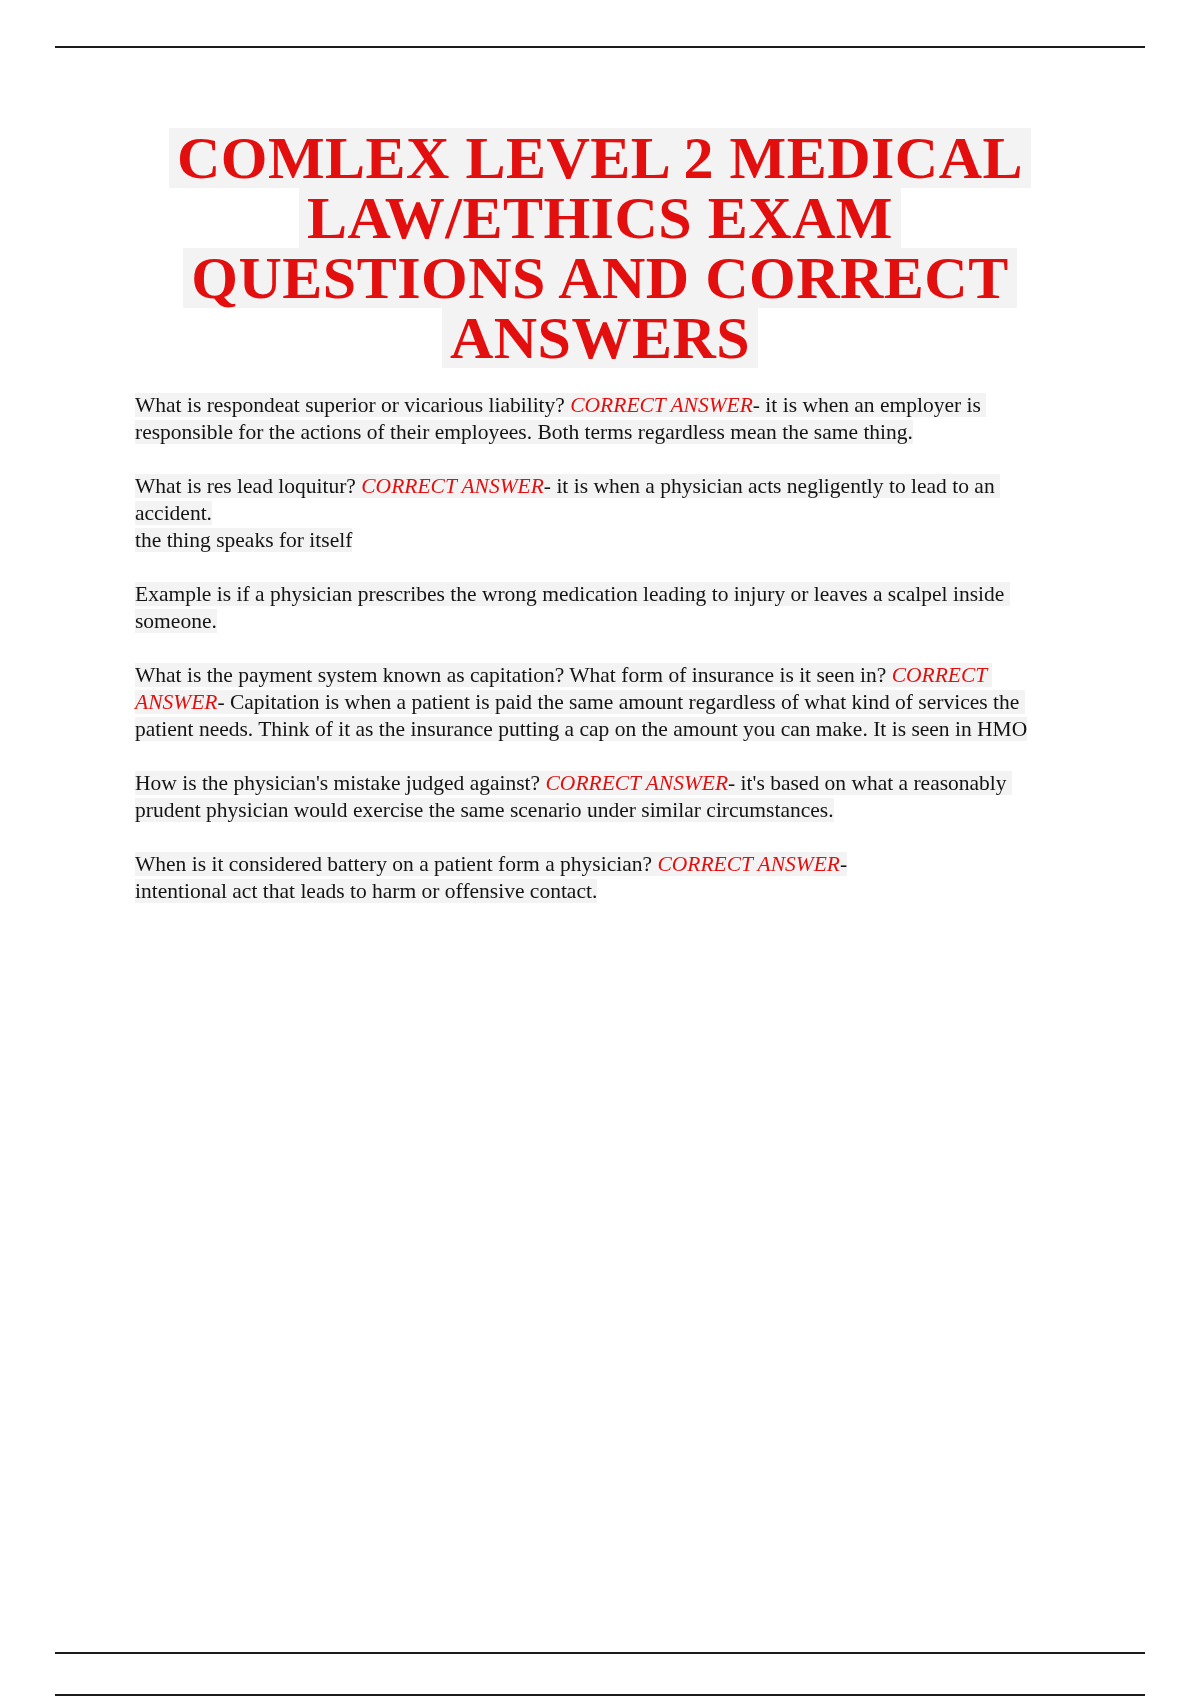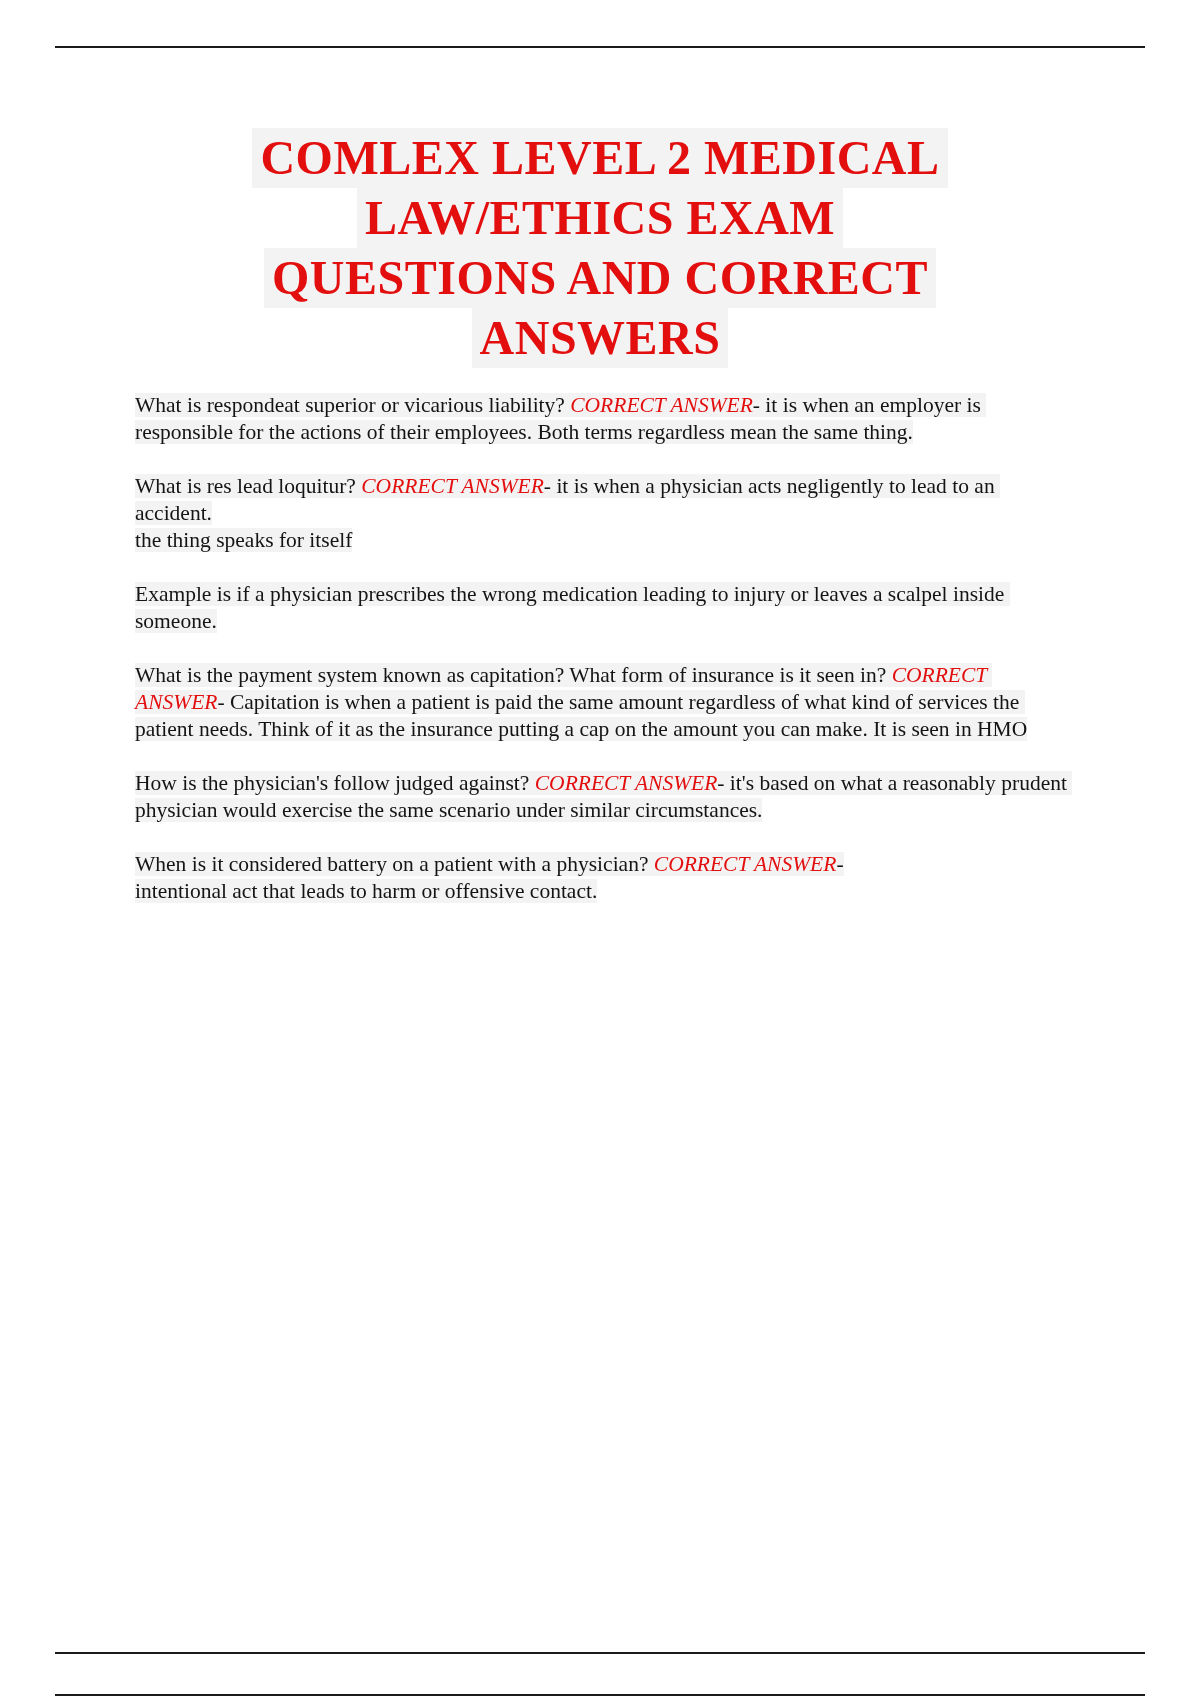--- a/index.html
+++ b/index.html
@@ -22,21 +22,21 @@
   .rule-bottom { top: 1652px; }
   .rule-edge { top: 1694px; }
   .doc-title {
     position: absolute;
     top: 128px;
     left: 0;
     width: 100%;
     margin: 0;
     text-align: center;
     font-weight: bold;
-    font-size: 48px;
+    font-size: 60px;
     line-height: 58px;
     color: var(--accent, #e30e0e);
     letter-spacing: 0.5px;
   }
   .doc-title .tl {
     background: var(--hl, #f2f2f2);
     padding: 1px 8px;
     display: inline-block;
   }
   .doc-body {
@@ -67,20 +67,20 @@
   <div class="rule rule-top"></div>
 
   <h1 class="doc-title"><span class="tl">COMLEX LEVEL 2 MEDICAL</span><br><span class="tl">LAW/ETHICS EXAM</span><br><span class="tl">QUESTIONS AND CORRECT</span><br><span class="tl">ANSWERS</span></h1>
 
   <div class="doc-body">
       <p><span class="hl">What is respondeat superior or vicarious liability? </span><span class="hl red">CORRECT ANSWER</span><span class="hl">- it is when an employer is responsible for the actions of their employees. Both terms regardless mean the same thing.</span></p>
       <p><span class="hl">What is res lead loquitur? </span><span class="hl red">CORRECT ANSWER</span><span class="hl">- it is when a physician acts negligently to lead to an accident.
 the thing speaks for itself</span></p>
       <p><span class="hl">Example is if a physician prescribes the wrong medication leading to injury or leaves a scalpel inside someone.</span></p>
       <p><span class="hl">What is the payment system known as capitation? What form of insurance is it seen in? </span><span class="hl red">CORRECT ANSWER</span><span class="hl">- Capitation is when a patient is paid the same amount regardless of what kind of services the patient needs. Think of it as the insurance putting a cap on the amount you can make. It is seen in HMO</span></p>
-      <p><span class="hl">How is the physician's follow judged against? </span><span class="hl red">CORRECT ANSWER</span><span class="hl">- it's based on what a reasonably prudent physician would exercise the same scenario under similar circumstances.</span></p>
-      <p><span class="hl">When is it considered battery on a patient with a physician? </span><span class="hl red">CORRECT ANSWER</span><span class="hl">-
+      <p><span class="hl">How is the physician's mistake judged against? </span><span class="hl red">CORRECT ANSWER</span><span class="hl">- it's based on what a reasonably prudent physician would exercise the same scenario under similar circumstances.</span></p>
+      <p><span class="hl">When is it considered battery on a patient form a physician? </span><span class="hl red">CORRECT ANSWER</span><span class="hl">-
 intentional act that leads to harm or offensive contact.</span></p>
     </div>
 
   <div class="rule rule-bottom"></div>
   <div class="rule rule-edge"></div>
 </div>
 
 </body></html>

